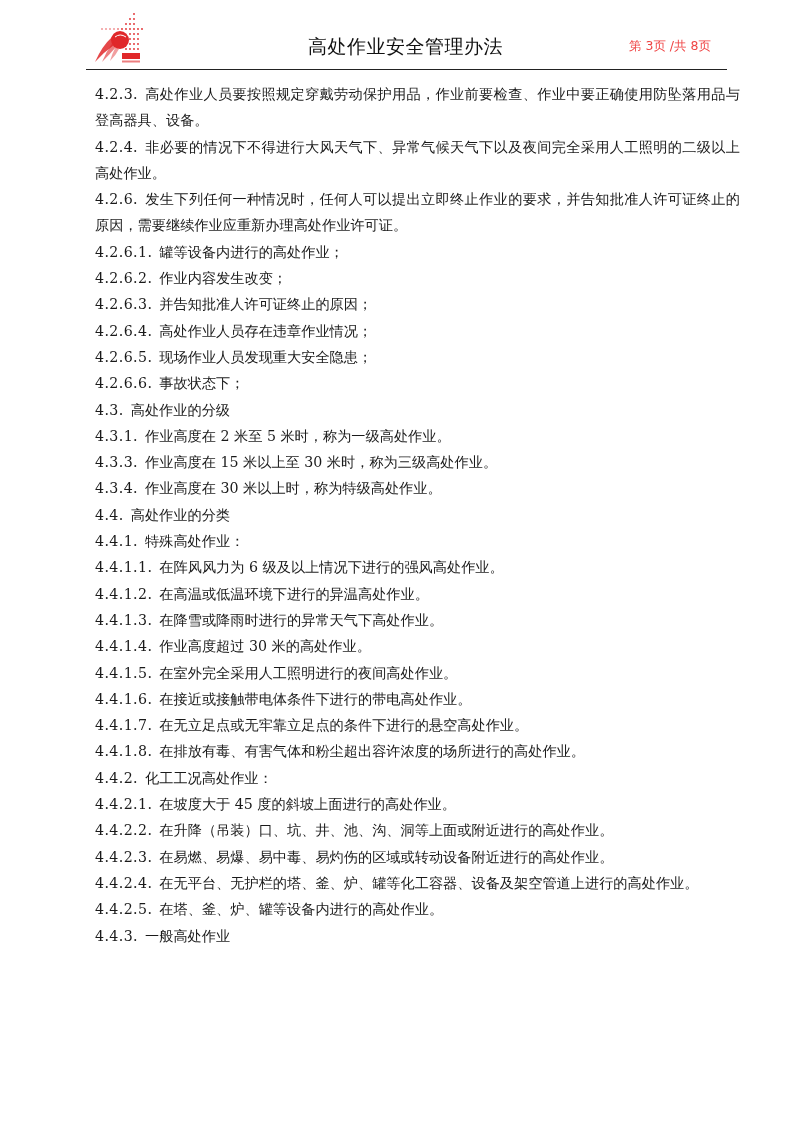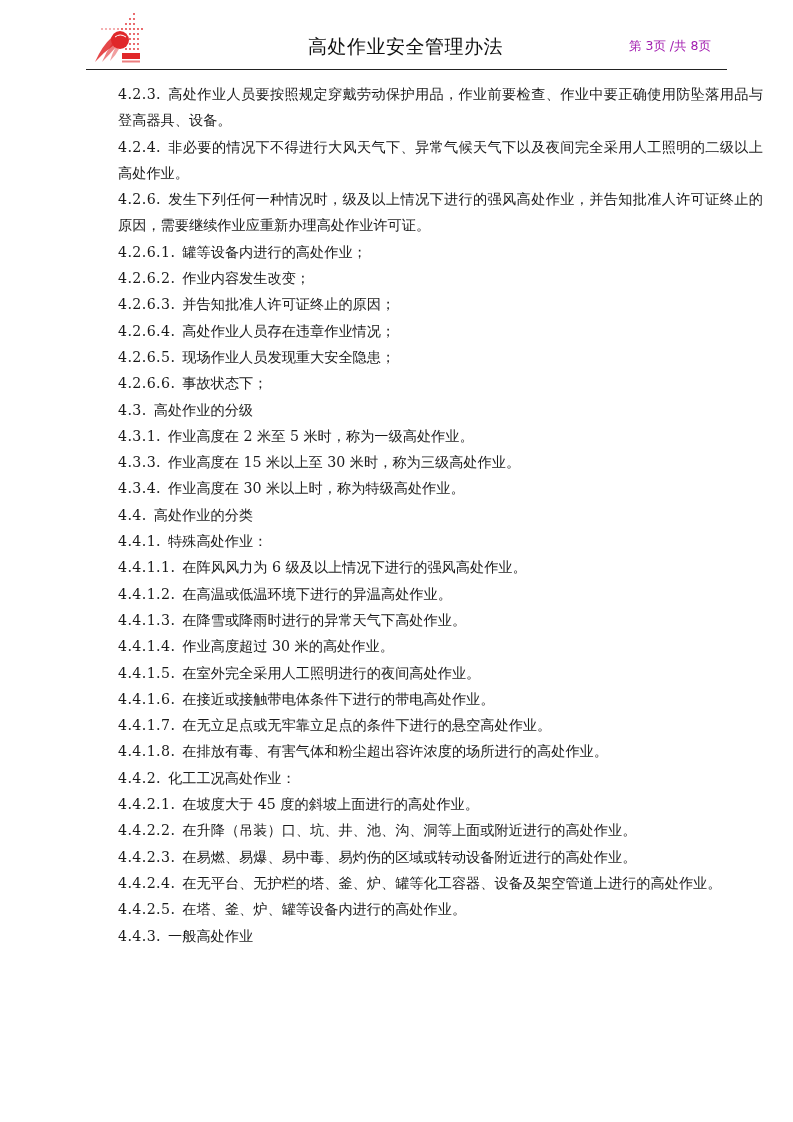--- a/index.html
+++ b/index.html
@@ -38,30 +38,29 @@
       font-size: 19px;
       color: #111;
       letter-spacing: 0.5px;
     }
     .page-num {
       position: absolute;
       right: 16px;
       top: 30px;
       font-family: "DejaVu Sans", "Liberation Sans", sans-serif;
       font-size: 12.5px;
-      color: #a21caf;
+      color: #ef4444;
     }
     .content {
       position: absolute;
       left: 95px;
       top: 81px;
       width: 645px;
       font-size: 14.2px;
       line-height: 26.3px;
-      margin-left: 23px;
     }
     .para {
       margin: 0;
       padding: 0;
       text-align: justify;
     }
     .num {
       font-family: "DejaVu Serif", "Liberation Serif", serif;
       letter-spacing: 0.4px;
       margin-right: 7px;
@@ -118,21 +117,21 @@
       <rect x="30" y="50.5" width="18" height="2" fill="#e0282a" opacity="0.6"></rect>
     </svg>
   </div>
   <div class="doc-title">高处作业安全管理办法</div>
   <div class="page-num">第 3页 /共 8页</div>
 </div>
 
 <div class="content">
   <p class="para"><span class="num">4.2.3.</span><span>高处作业人员要按照规定穿戴劳动保护用品，作业前要检查、作业中要正确使用防坠落用品与登高器具、设备。</span></p>
   <p class="para"><span class="num">4.2.4.</span><span>非必要的情况下不得进行大风天气下、异常气候天气下以及夜间完全采用人工照明的二级以上高处作业。</span></p>
-  <p class="para"><span class="num">4.2.6.</span><span>发生下列任何一种情况时，级及以上情况下进行的强风高处作业，并告知批准人许可证终止的原因，需要继续作业应重新办理高处作业许可证。</span></p>
+  <p class="para"><span class="num">4.2.6.</span><span>发生下列任何一种情况时，任何人可以提出立即终止作业的要求，并告知批准人许可证终止的原因，需要继续作业应重新办理高处作业许可证。</span></p>
   <p class="para"><span class="num">4.2.6.1.</span><span>罐等设备内进行的高处作业；</span></p>
   <p class="para"><span class="num">4.2.6.2.</span><span>作业内容发生改变；</span></p>
   <p class="para"><span class="num">4.2.6.3.</span><span>并告知批准人许可证终止的原因；</span></p>
   <p class="para"><span class="num">4.2.6.4.</span><span>高处作业人员存在违章作业情况；</span></p>
   <p class="para"><span class="num">4.2.6.5.</span><span>现场作业人员发现重大安全隐患；</span></p>
   <p class="para"><span class="num">4.2.6.6.</span><span>事故状态下；</span></p>
   <p class="para"><span class="num">4.3.</span><span>高处作业的分级</span></p>
   <p class="para"><span class="num">4.3.1.</span><span>作业高度在 2 米至 5 米时，称为一级高处作业。</span></p>
   <p class="para"><span class="num">4.3.3.</span><span>作业高度在 15 米以上至 30 米时，称为三级高处作业。</span></p>
   <p class="para"><span class="num">4.3.4.</span><span>作业高度在 30 米以上时，称为特级高处作业。</span></p>

